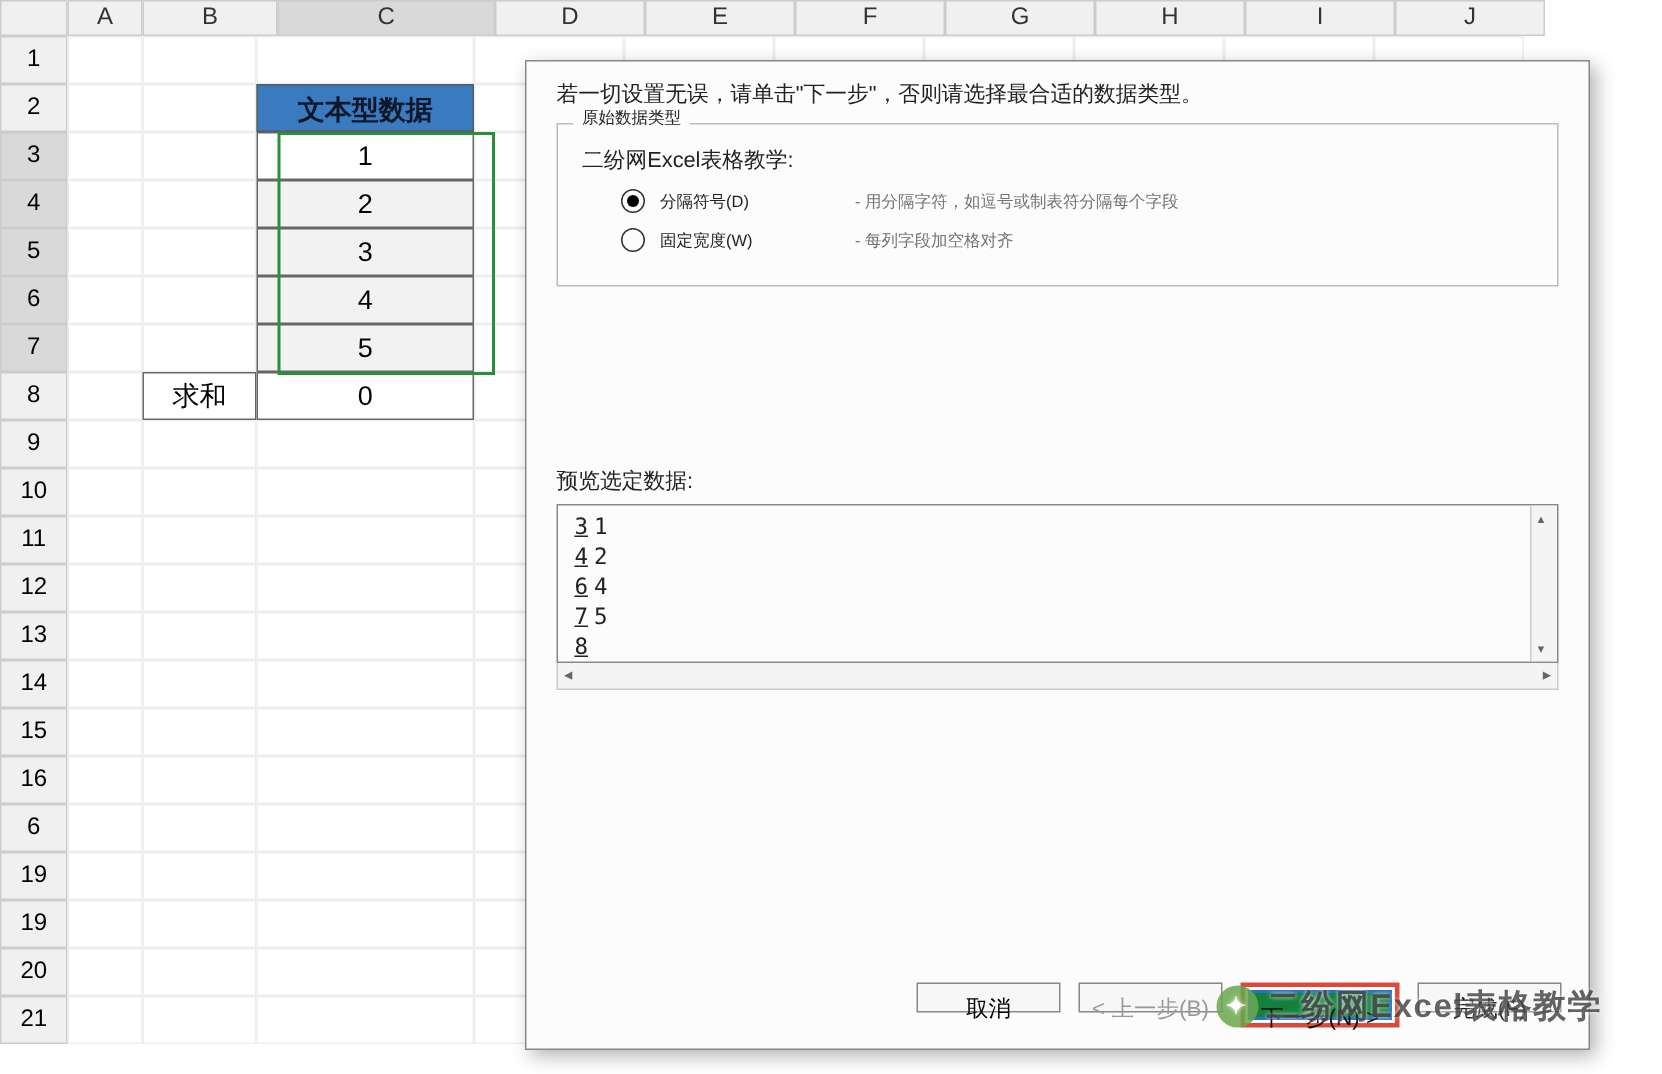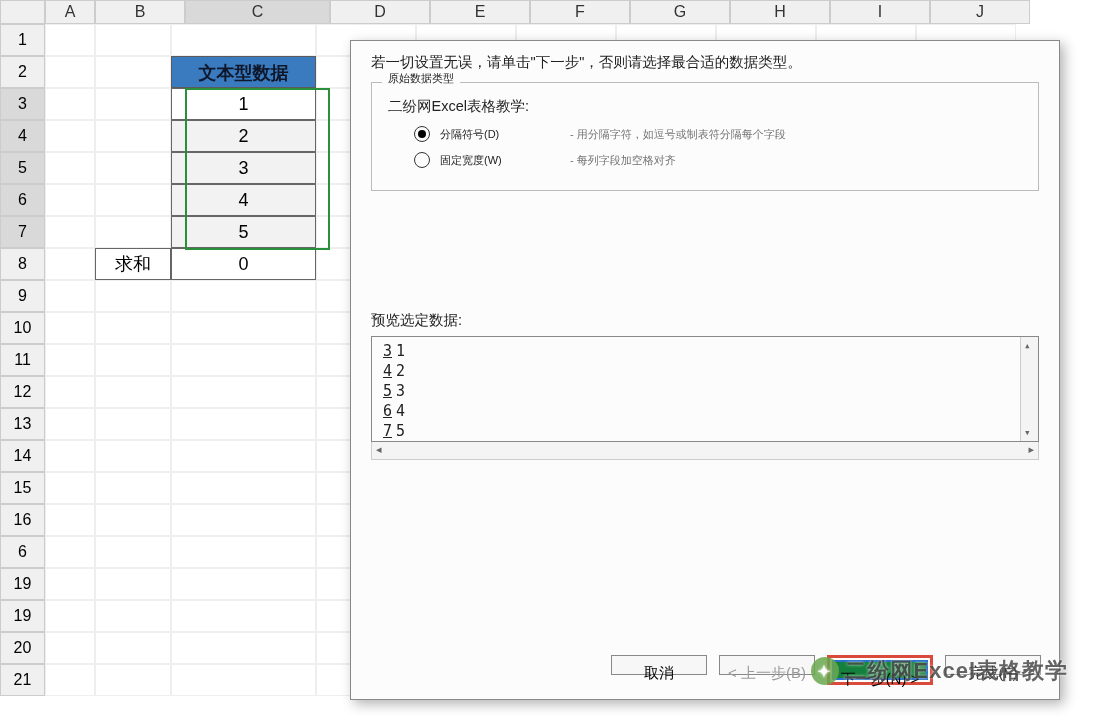--- a/index.html
+++ b/index.html
@@ -433,21 +433,20 @@
         <span class="radio-label">固定宽度(W)</span>
         <span class="radio-desc">- 每列字段加空格对齐</span>
       </div>
     </div>
 
     <div class="preview-label">预览选定数据:</div>
     <div class="preview-box">
       <div id="preview-lines">
           <div class="pline"><span class="rn">3</span><span>1</span></div>
           <div class="pline"><span class="rn">4</span><span>2</span></div>
-          <div class="pline"><span class="rn">5</span><span>3</span></div>
           <div class="pline"><span class="rn">6</span><span>4</span></div>
           <div class="pline"><span class="rn">7</span><span>5</span></div>
           <div class="pline"><span class="rn">8</span><span></span></div>
         </div>
       <div class="vscroll">
         <span class="arr up">▴</span>
         <span class="arr dn">▾</span>
       </div>
     </div>
     <div class="hscroll">

